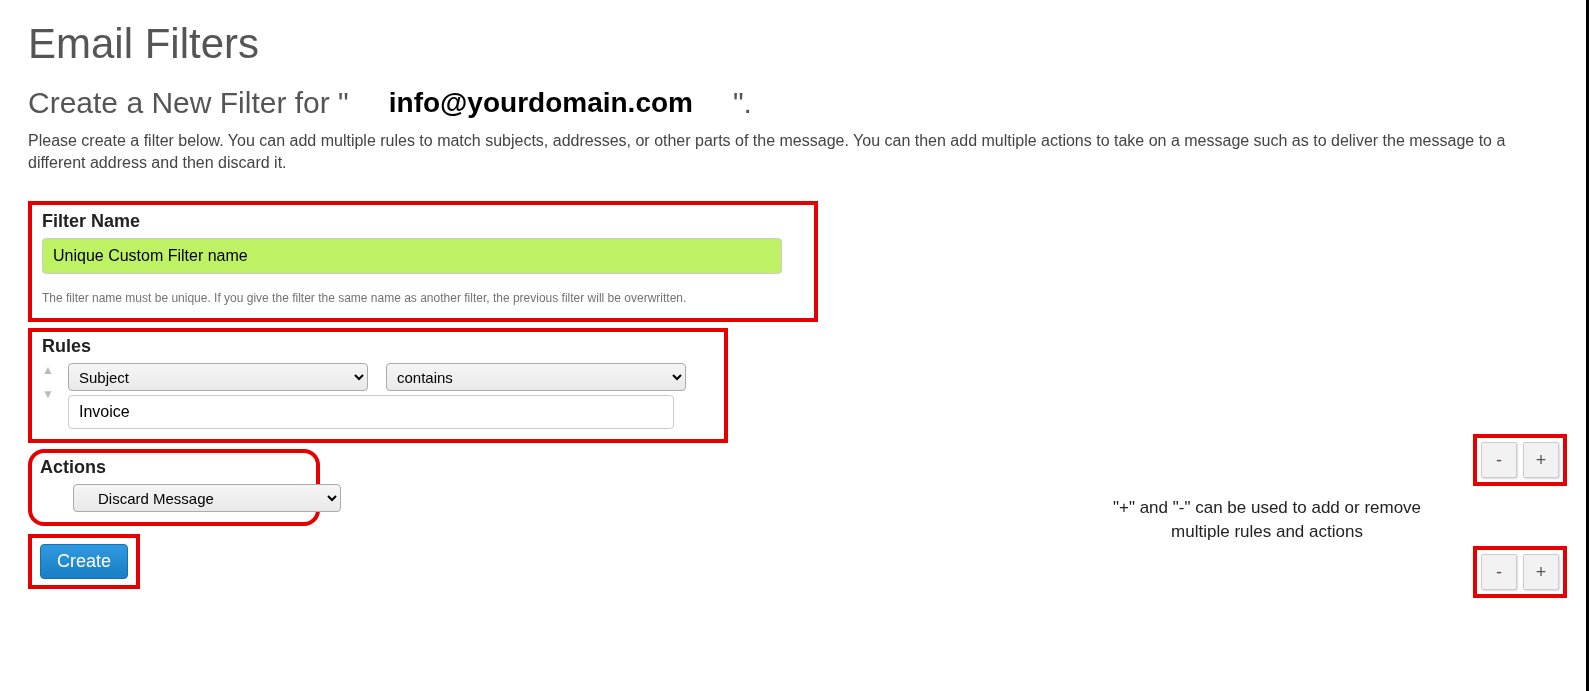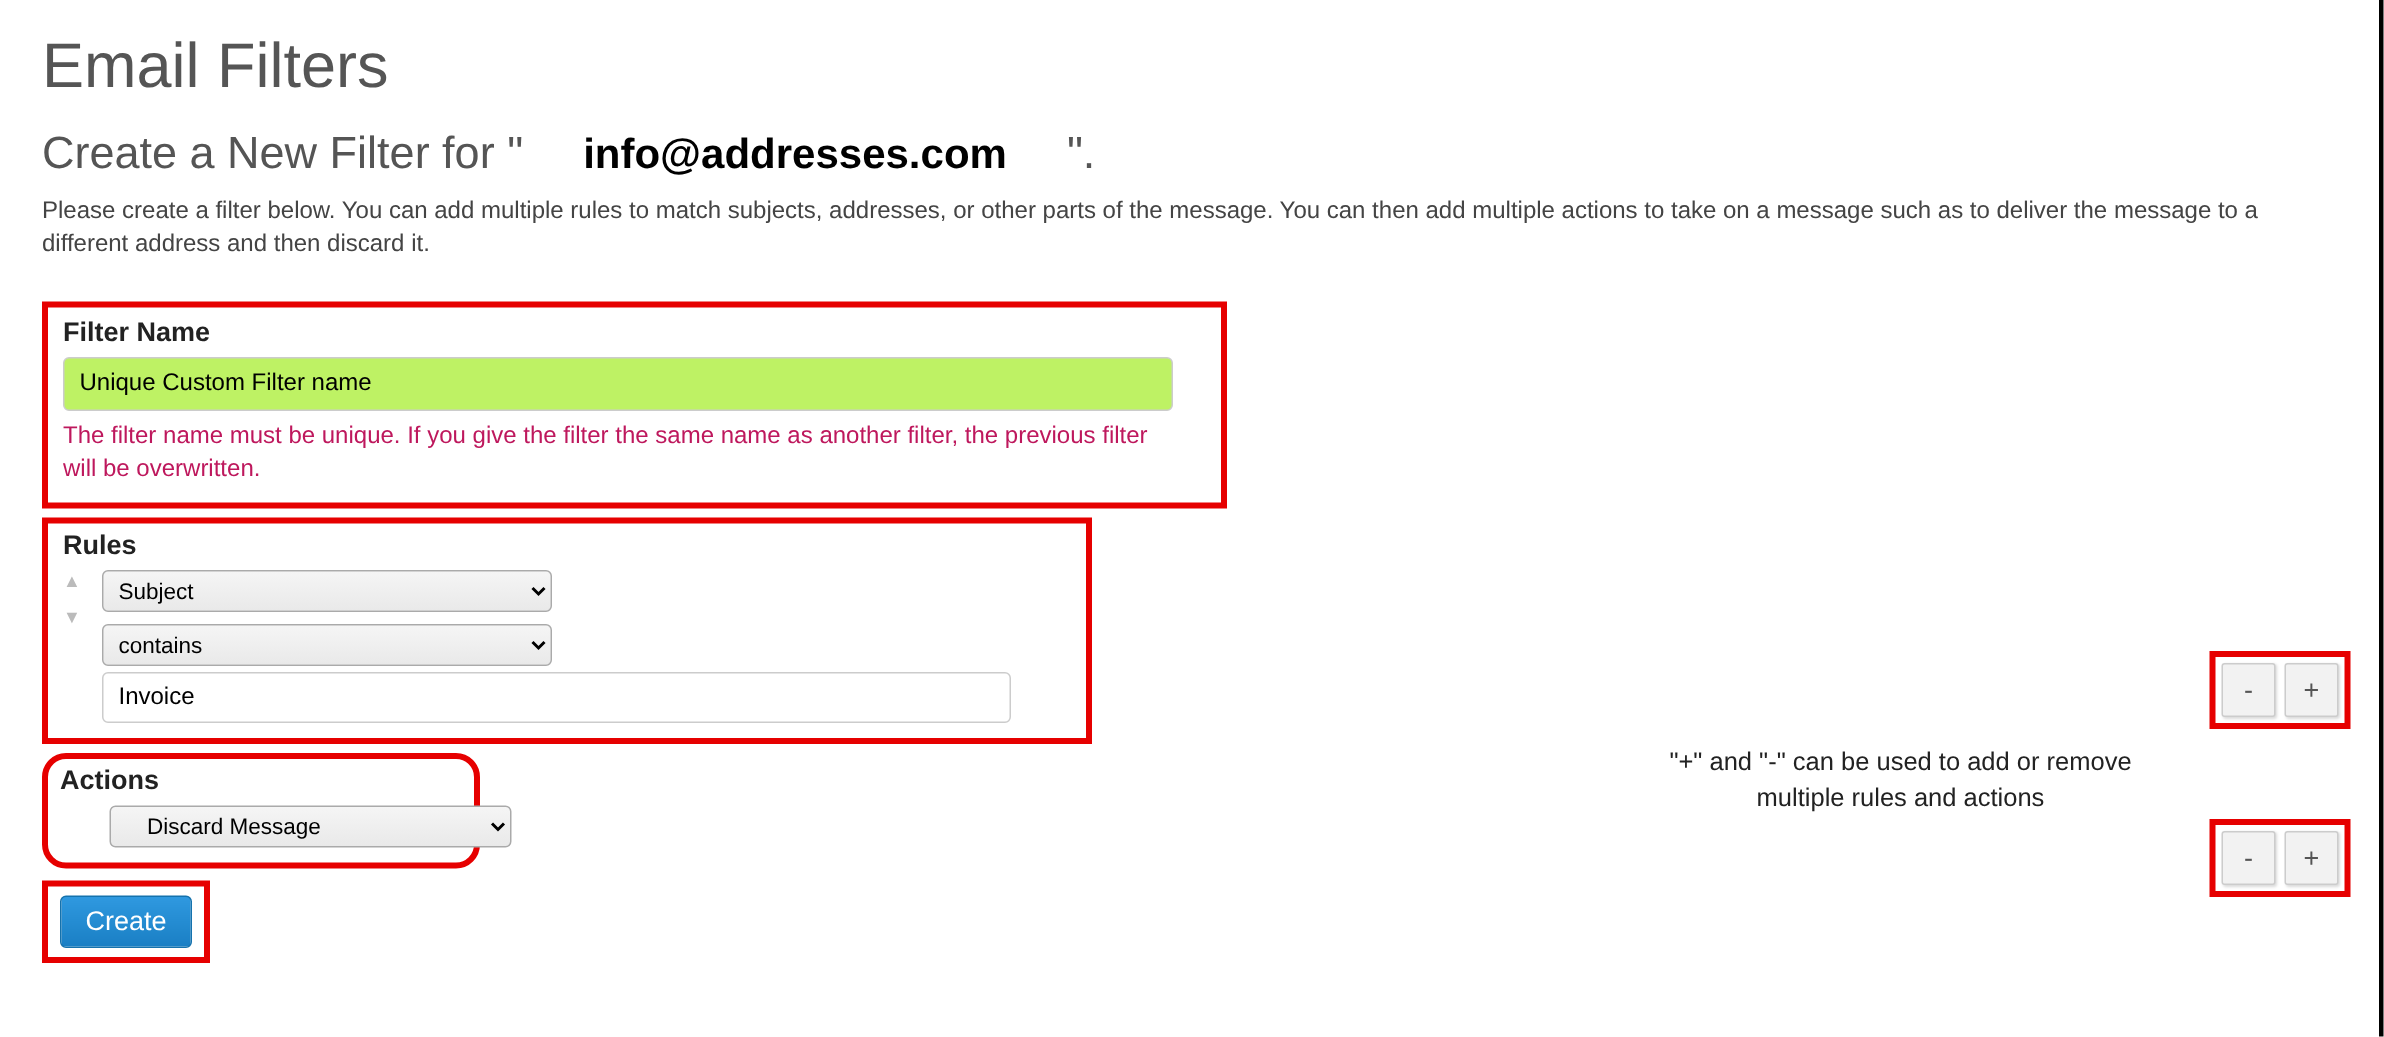--- a/index.html
+++ b/index.html
@@ -62,23 +62,23 @@
     width: 740px;
     height: 36px;
     border: 1px solid #ccc;
     border-radius: 4px;
     font-size: 16px;
     padding: 4px 10px;
     background: #bef264;
     display: block;
   }
   .help-text {
-    font-size: 16px;
-    color: #be185d;
-    margin-top: 6px;
+    font-size: 12px;
+    color: #737373;
+    margin-top: 16px;
     line-height: 1.35;
     max-width: 740px;
   }
 
   .rules-box {
     width: 700px;
     padding: 4px 0 10px 10px;
     margin-bottom: 6px;
     position: relative;
   }
@@ -93,23 +93,22 @@
     display: flex;
     flex-direction: column;
     gap: 14px;
     color: #bbb;
     font-size: 12px;
     user-select: none;
   }
   .sort-arrows span { display: block; line-height: 10px; }
   .rule-line1 {
     display: flex;
-    gap: 8px;
+    gap: 18px;
     margin-bottom: 4px;
-    flex-direction: column;
   }
   select.field-select {
     width: 300px;
     height: 28px;
     border: 1px solid #aaa;
     border-radius: 4px;
     font-size: 15px;
     padding: 2px 6px;
     background: linear-gradient(#f5f5f5,#e9e9e9);
   }
@@ -211,21 +210,21 @@
 </style>
 </head>
 <body>
 
 <div class="page">
 
   <h1 class="title">Email Filters</h1>
 
   <div class="subtitle-row">
     <span class="subtitle-prefix">Create a New Filter for "</span>
-    <span class="subtitle-email">info@addresses.com</span>
+    <span class="subtitle-email">info@yourdomain.com</span>
     <span class="subtitle-suffix">".</span>
   </div>
 
   <div class="description">Please create a filter below. You can add multiple rules to match subjects, addresses, or other parts of the message. You can then add multiple actions to take on a message such as to deliver the message to a different address and then discard it.</div>
 
   
   <div class="hl filter-name-box">
     <div class="section-label">Filter Name</div>
     <input type="text" class="text-input" value="Unique Custom Filter name" style="">
     <div class="help-text">The filter name must be unique. If you give the filter the same name as another filter, the previous filter will be overwritten.</div>

